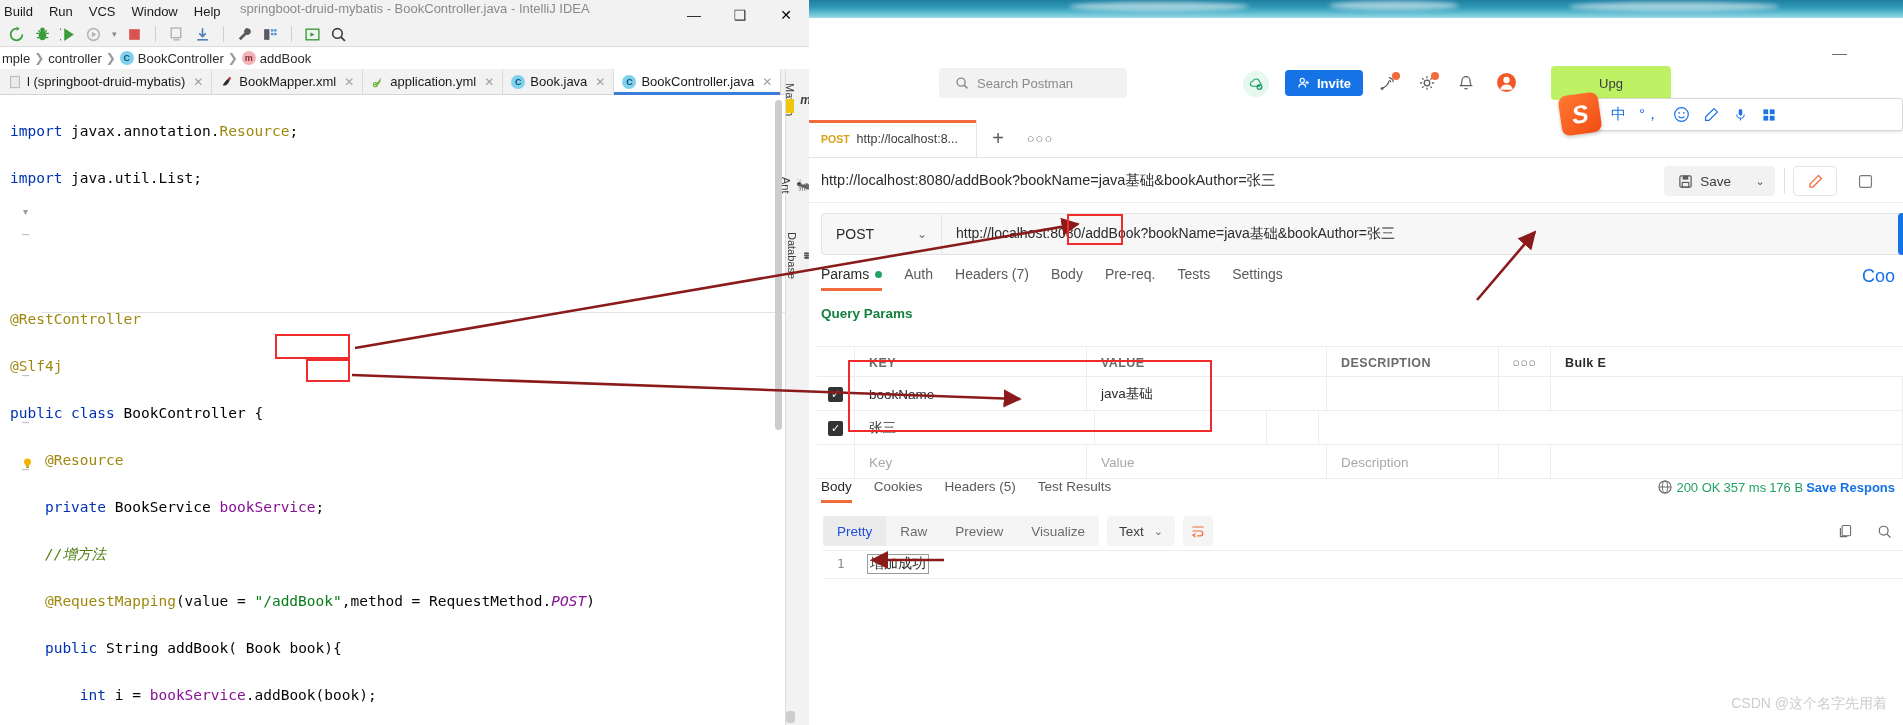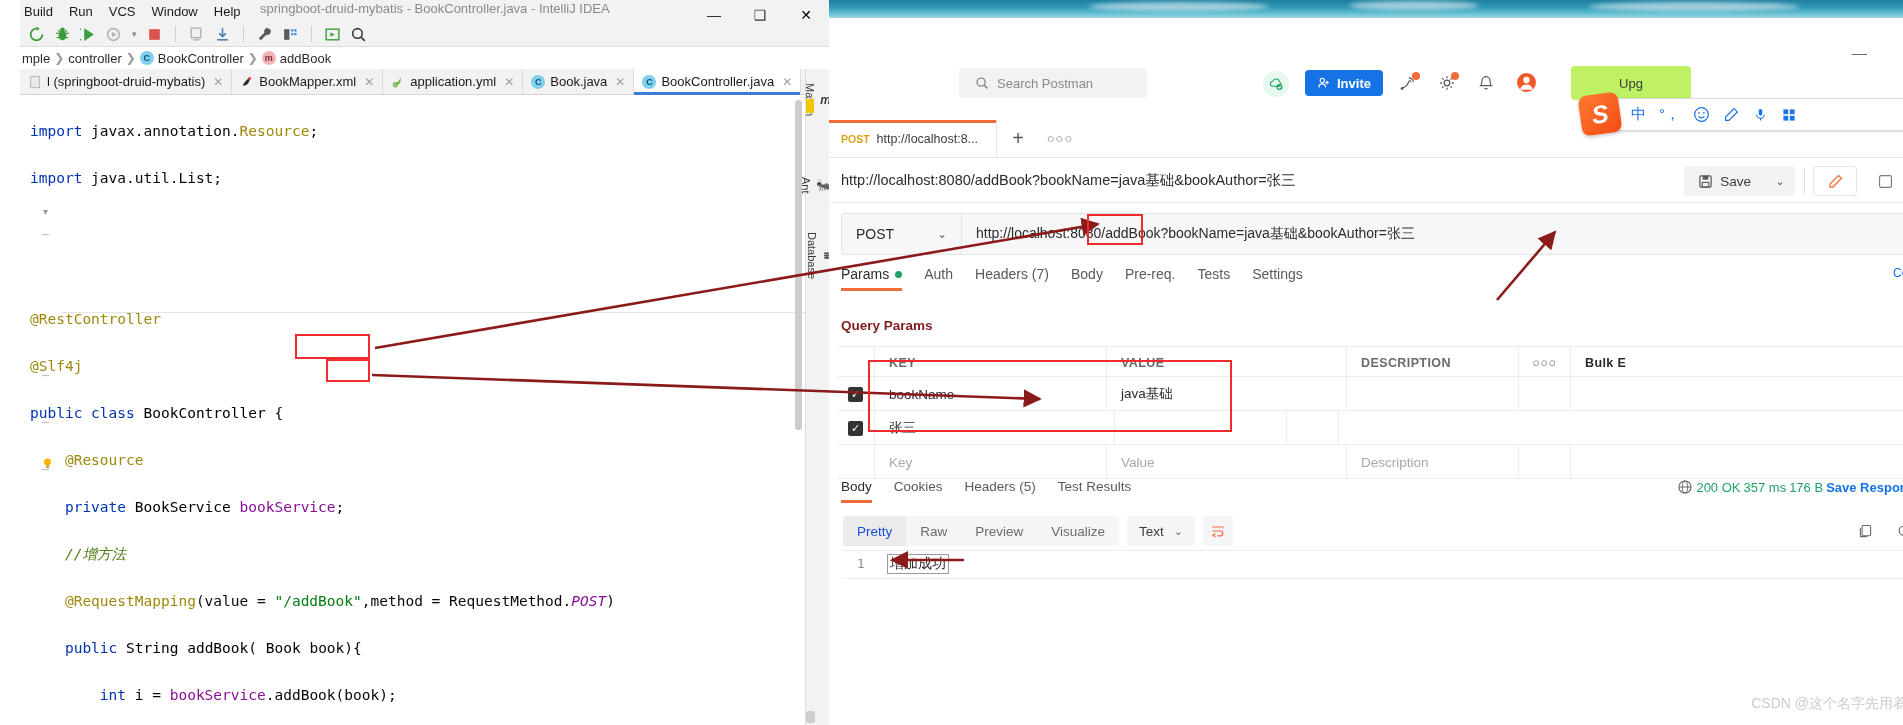--- a/index.html
+++ b/index.html
@@ -2,21 +2,21 @@
 <html><head>
 <meta charset="utf-8">
 <style>
   * { box-sizing: border-box; margin: 0; padding: 0; }
   html, body {
     width: 1903px; height: 725px;
     overflow: hidden;
     font-family: "Liberation Sans", sans-serif;
     background: #ffffff;
   }
-  #root { position: relative; width: 1545px; height: 725px; margin-left: 20px; }
+  #root { position: relative; width: 1545px; height: 725px; }
 
   
   #idea {
     position: absolute; left: 0; top: 0; width: 810px; height: 725px;
     background: #ffffff; overflow: hidden;
     border-right: 1px solid #c9c9c9;
   }
   .idea-titlebar {
     position: absolute; left: 0; top: 0; width: 810px; height: 22px;
     background: #f2f2f2;
@@ -300,26 +300,26 @@
     font-size: 14px; color: #5a5a5a;
   }
   .pm-subtab { position: relative; padding-bottom: 9px; display: flex; align-items: center; gap: 6px; }
   .pm-subtab.active { color: #2b2b2b; }
   .pm-subtab.active::after {
     content: ""; position: absolute; left: 0; right: 0; bottom: 0;
     height: 3px; background: #f26b3a;
   }
   .green-dot { width: 7px; height: 7px; border-radius: 50%; background: #21a366; }
   .pm-cookies {
-    position: absolute; right: 8px; top: 248px; font-size: 12px; color: #1573e6;
+    position: absolute; right: 8px; top: 248px; font-size: 18px; color: #1573e6;
   }
 
   .pm-qplabel {
-    position: absolute; left: 12px; top: 300px;
-    font-size: 13.5px; font-weight: 700; color: #7f1d1d;
+    position: absolute; left: 12px; top: 288px;
+    font-size: 13.5px; font-weight: 700; color: #15803d;
   }
   .pm-table {
     position: absolute; left: 8px; top: 328px; width: 1086px;
   }
   .pm-thead {
     display: flex; height: 31px; border-top: 1px solid #ededed;
     border-bottom: 1px solid #ededed;
     font-size: 12.5px; font-weight: 700; color: #6b6b6b; letter-spacing: .4px;
   }
   .pm-th {

